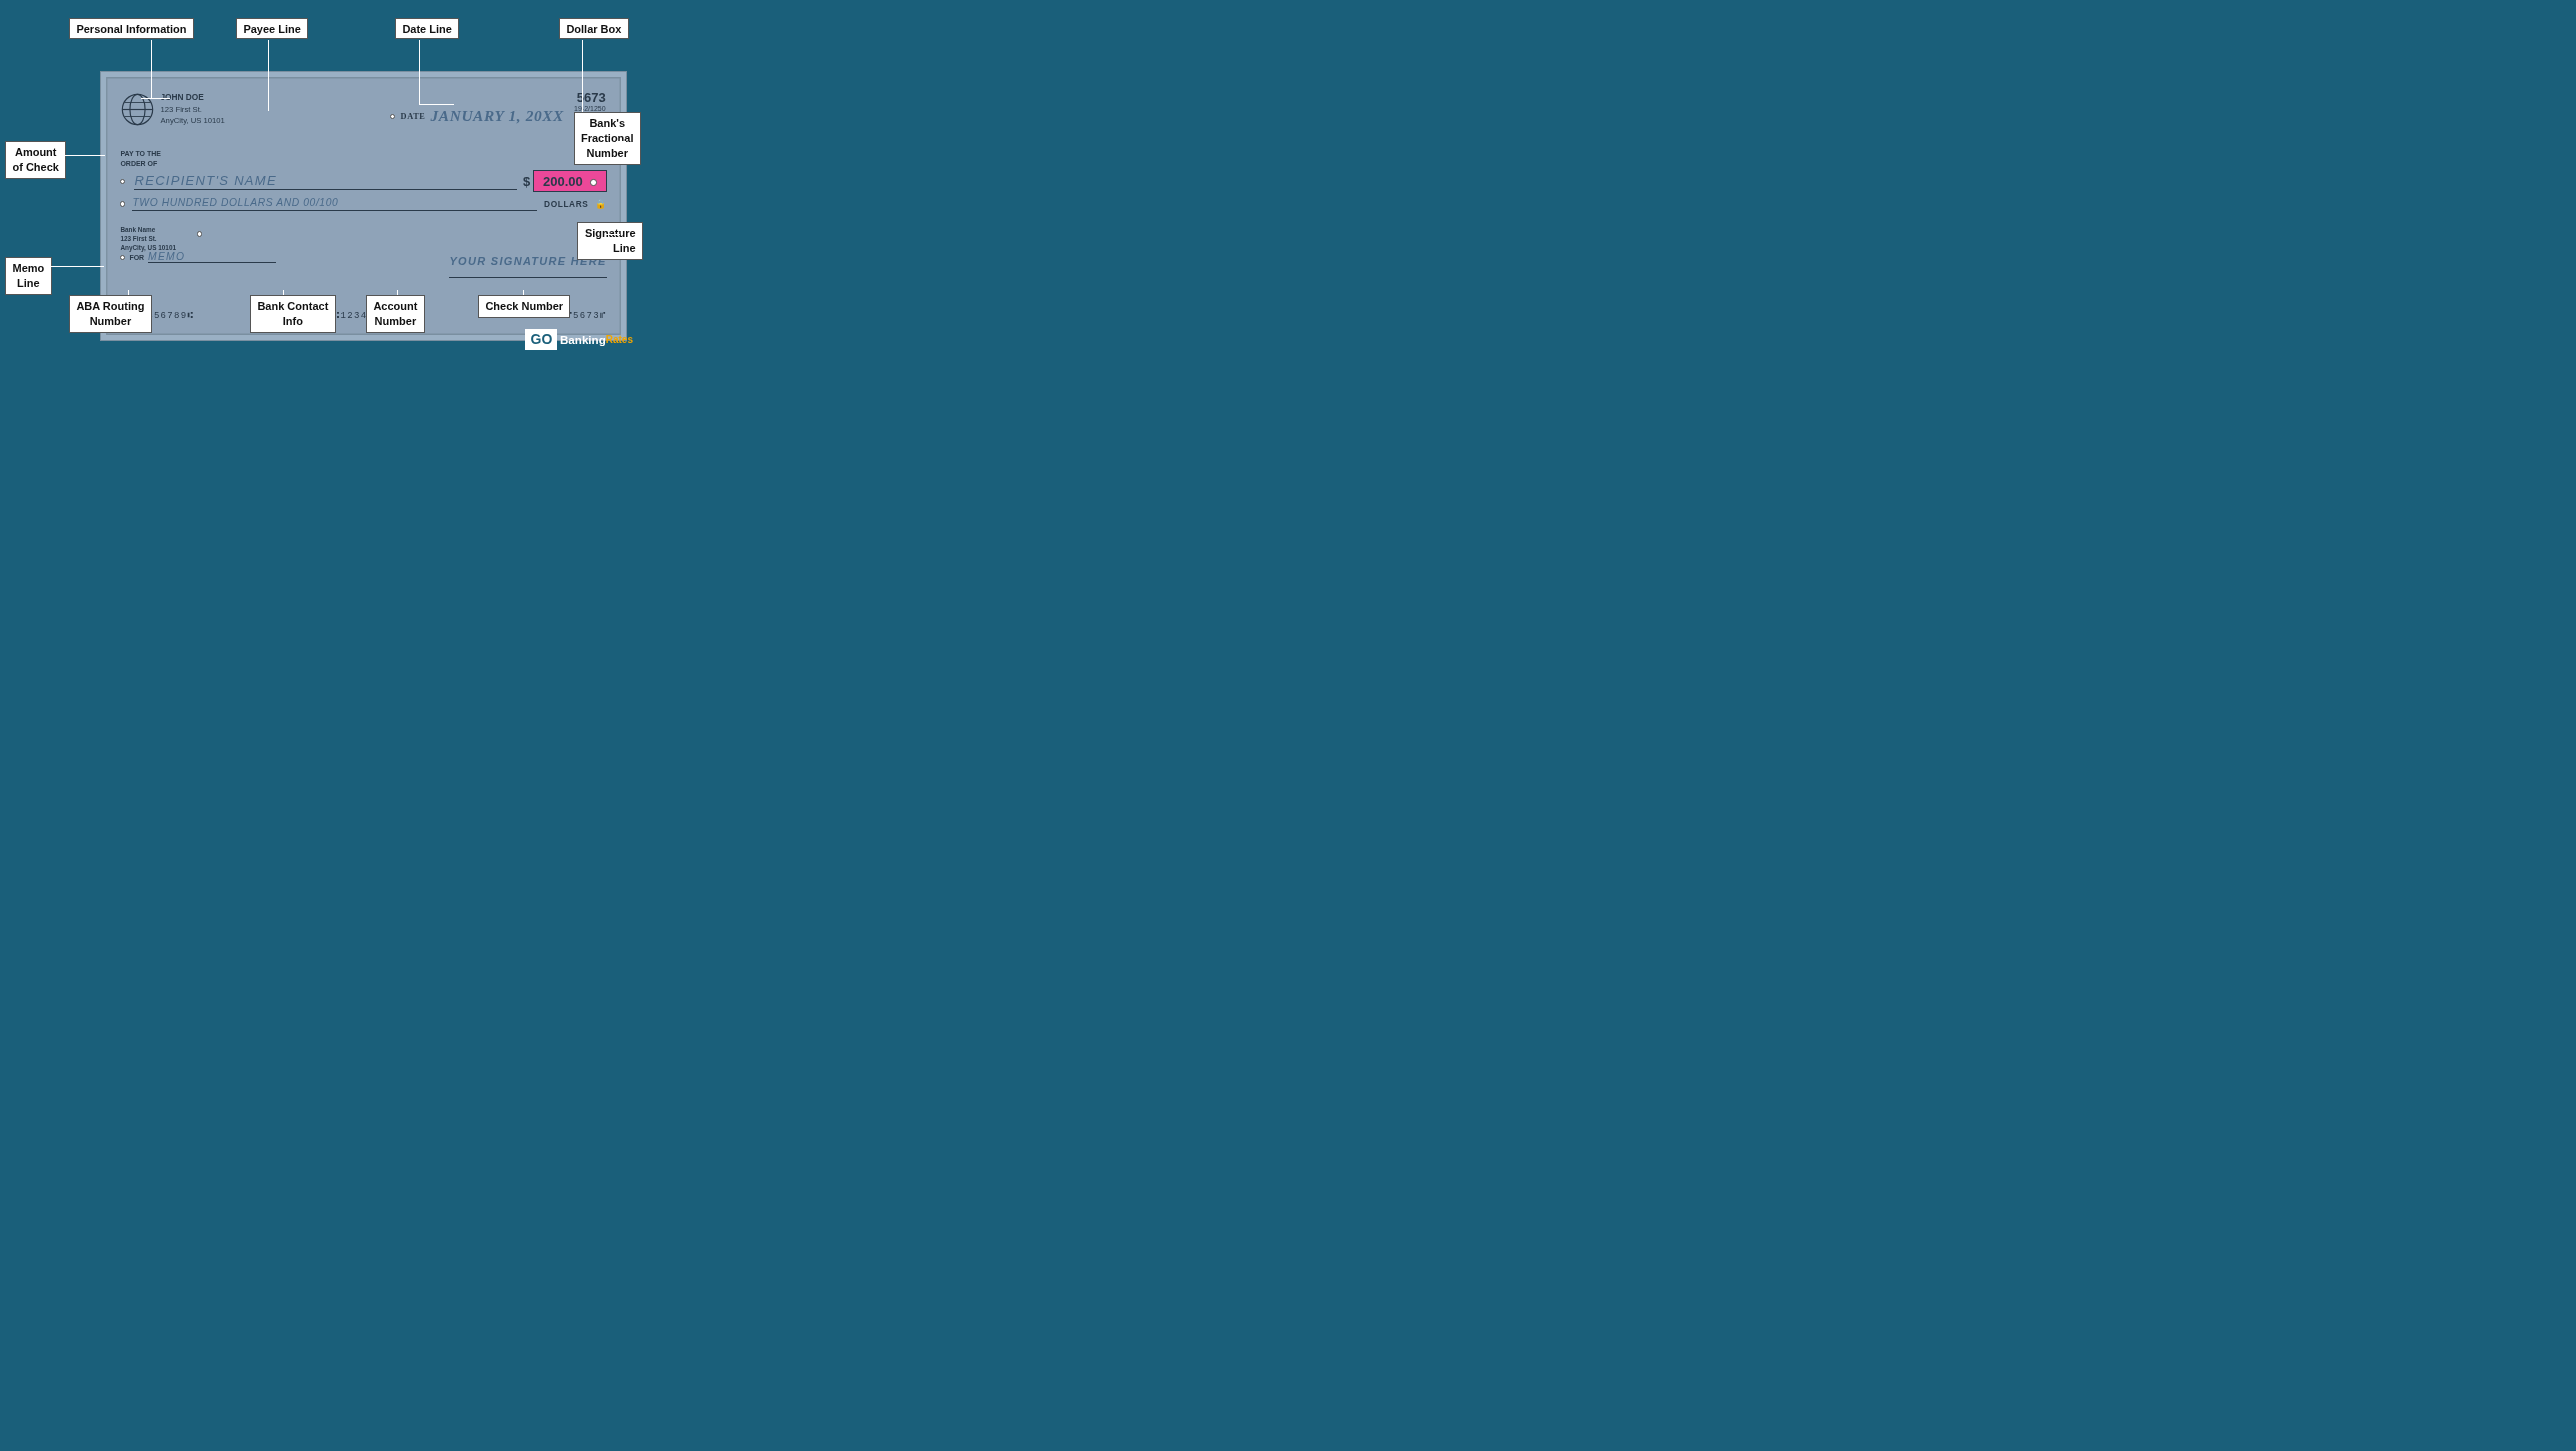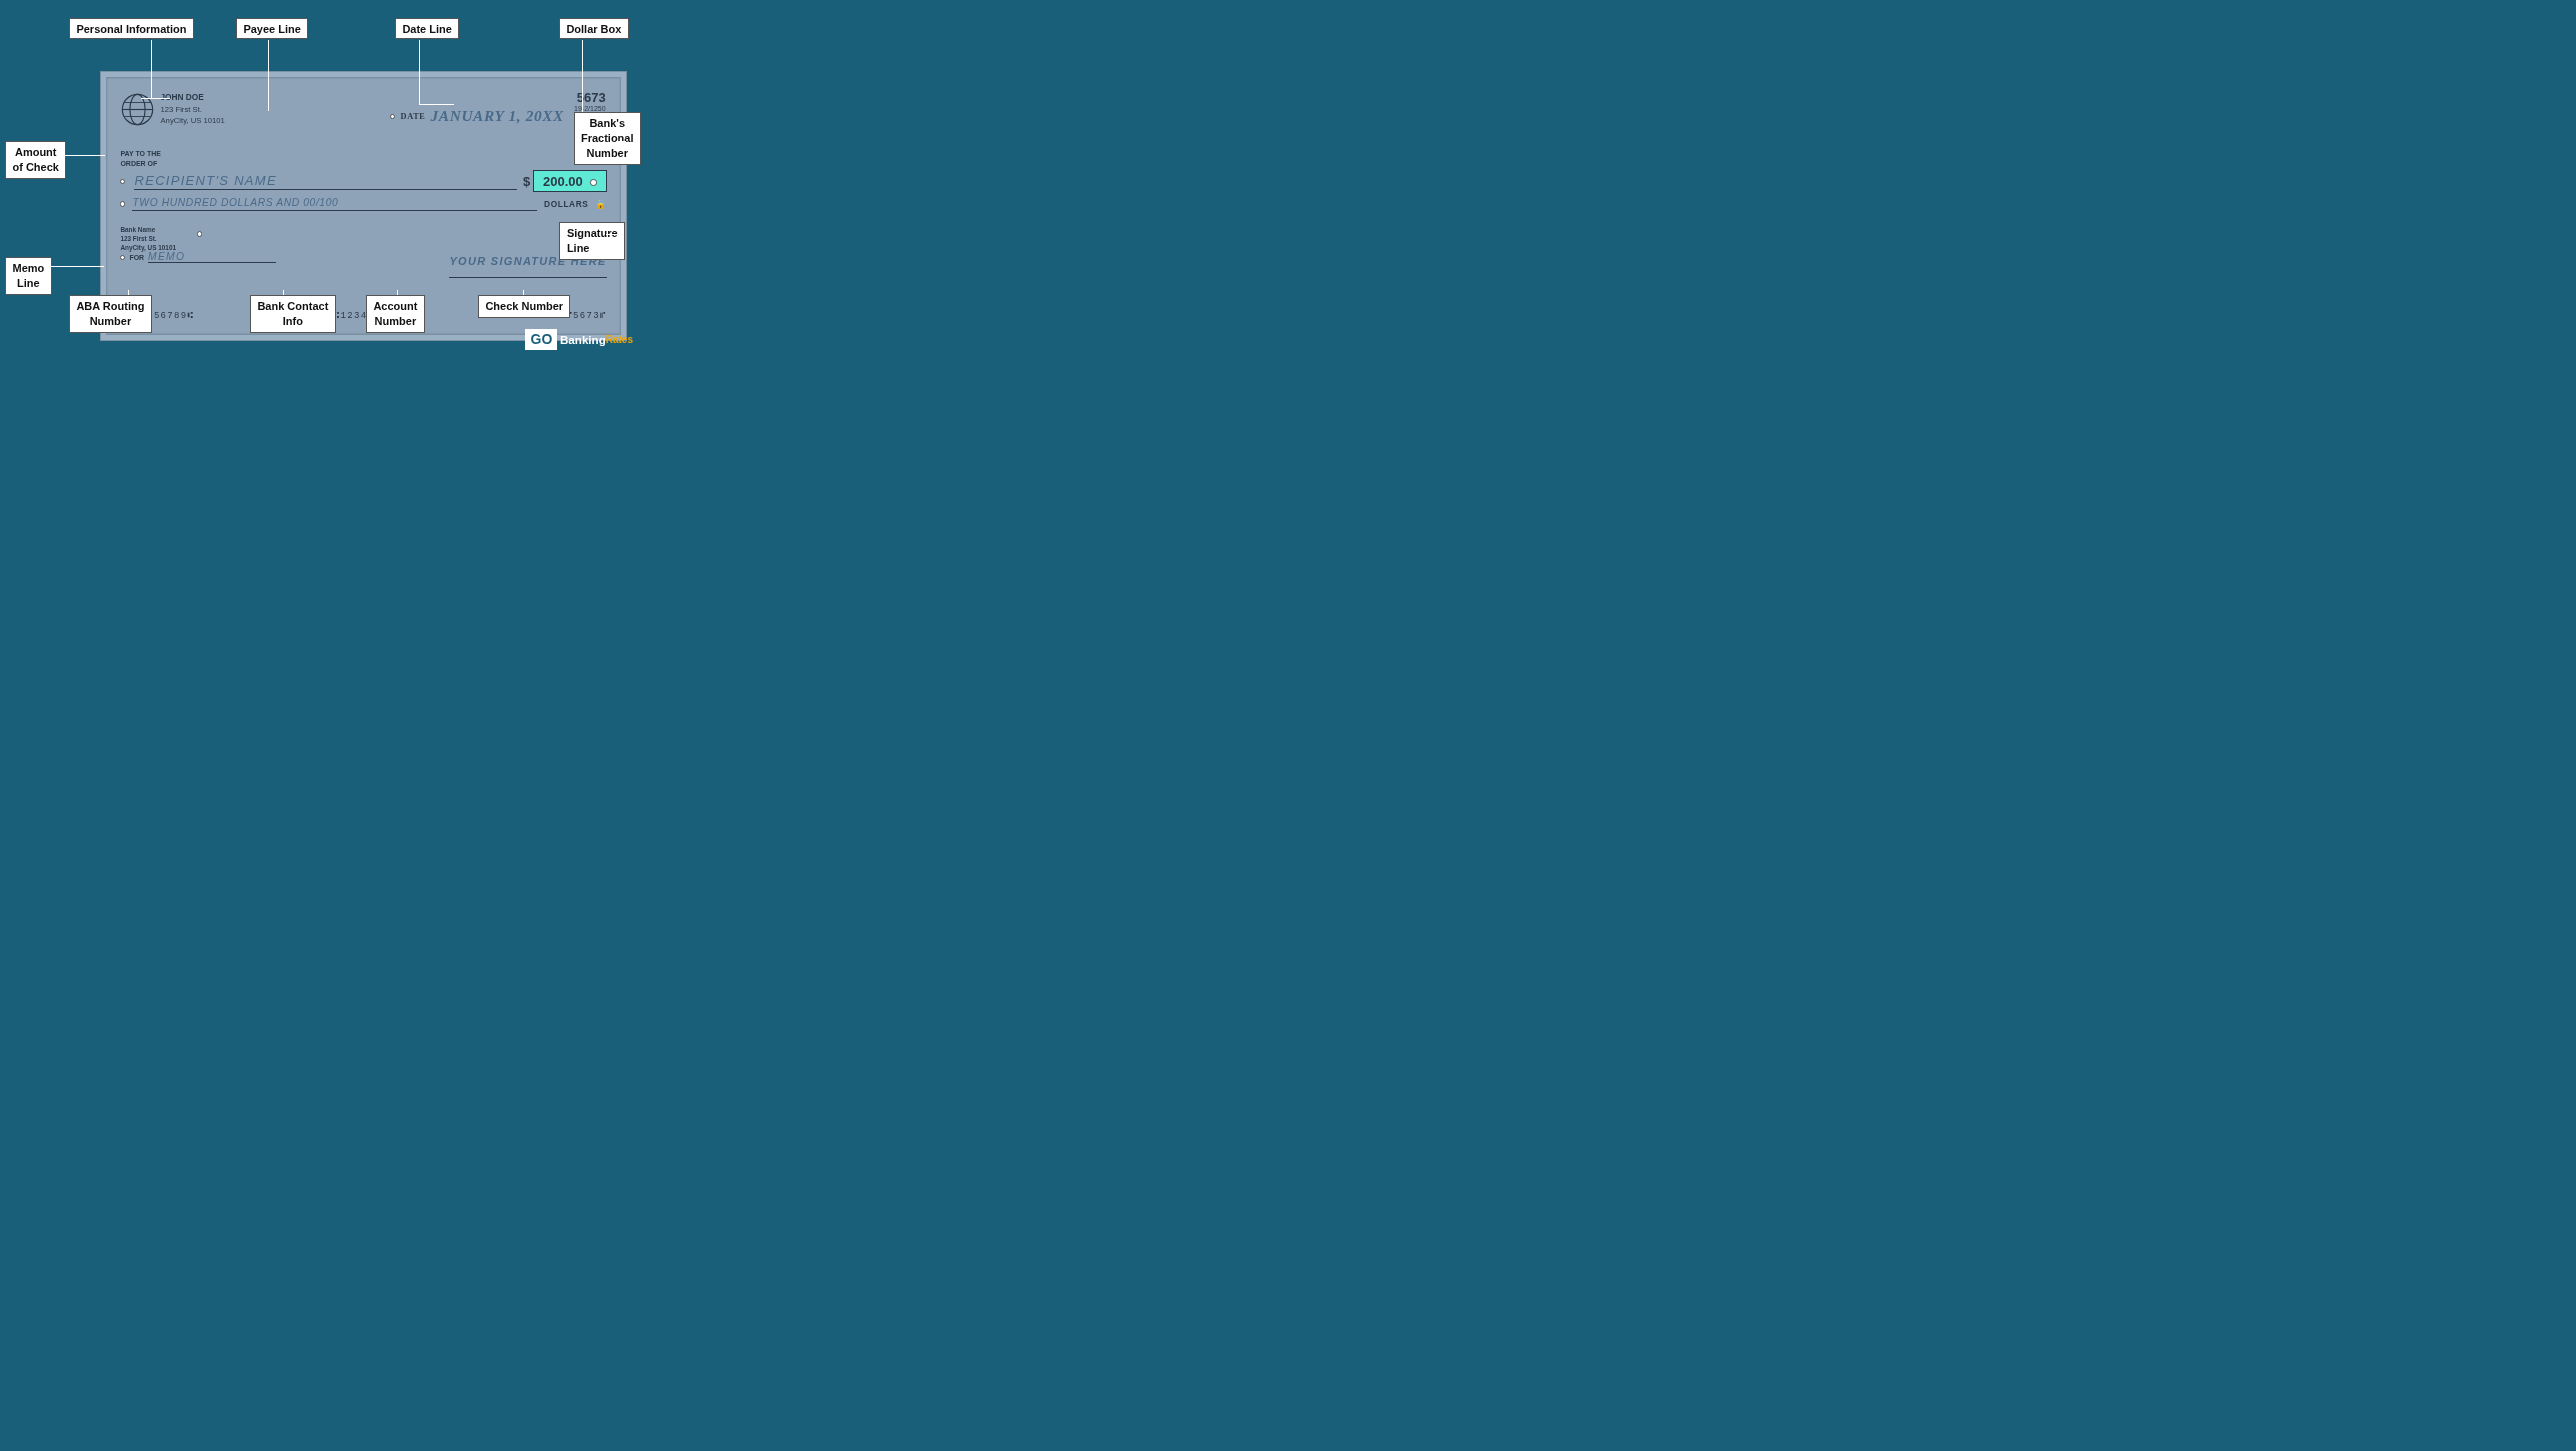--- a/index.html
+++ b/index.html
@@ -143,21 +143,21 @@
       font-size: 13px;
       font-weight: bold;
       color: #2a3a4a;
     }
     .dollar-amount-box {
       border: 1.3px solid #2a3a4a;
       padding: 2.6px 9px;
       font-size: 13px;
       font-weight: bold;
       color: #2a3a4a;
-      background: #5eead4;
+      background: #ec4899;
       min-width: 64px;
       text-align: center;
     }
 
     
     .written-amount-area {
       position: absolute;
       top: 119px;
       left: 13px;
       right: 13px;
@@ -432,21 +432,21 @@
   <div class="label-box" style="top: 112px; right: 5.1px; text-align:center; line-height:1.4;">
     <span>Bank's<br>Fractional<br>Number</span>
   </div>
   <div class="line-h" style="top: 141px; left: 616px; width: 10.3px;"></div>
 
   <div class="label-box" style="top: 141px; left: 5.1px; line-height:1.4; text-align:center;">
     <span>Amount<br>of Check</span>
   </div>
   <div class="line-h" style="top: 155px; left: 57px; width: 48px;"></div>
 
-  <div class="label-box" style="top: 222px; right: 21px; line-height:1.4; text-align:left;margin-left:36px;">
+  <div class="label-box" style="top: 222px; right: 3px; line-height:1.4; text-align:right;margin-left:36px;">
     <span>Signature<br>Line</span>
   </div>
   <div class="line-h" style="top: 234px; left: 606px; width: 14px;"></div>
 
   <div class="label-box" style="top: 257px; left: 5.1px; line-height:1.4; text-align:center;">
     <span>Memo<br>Line</span>
   </div>
   <div class="line-h" style="top: 266px; left: 45px; width: 59px;"></div>
 
   <div class="label-box" style="top: 295px; left: 69px; line-height:1.4; text-align:center;">

